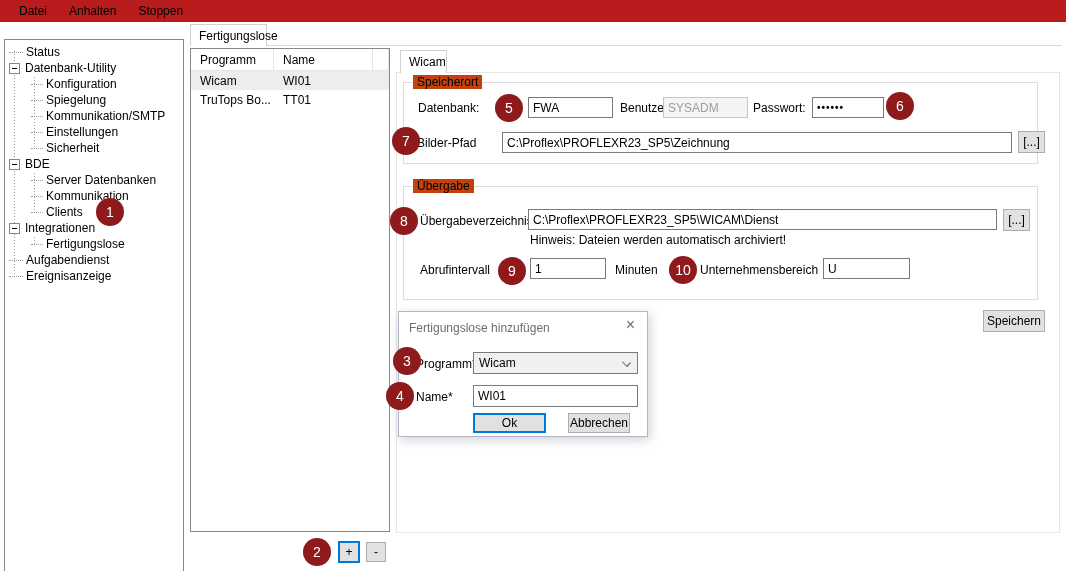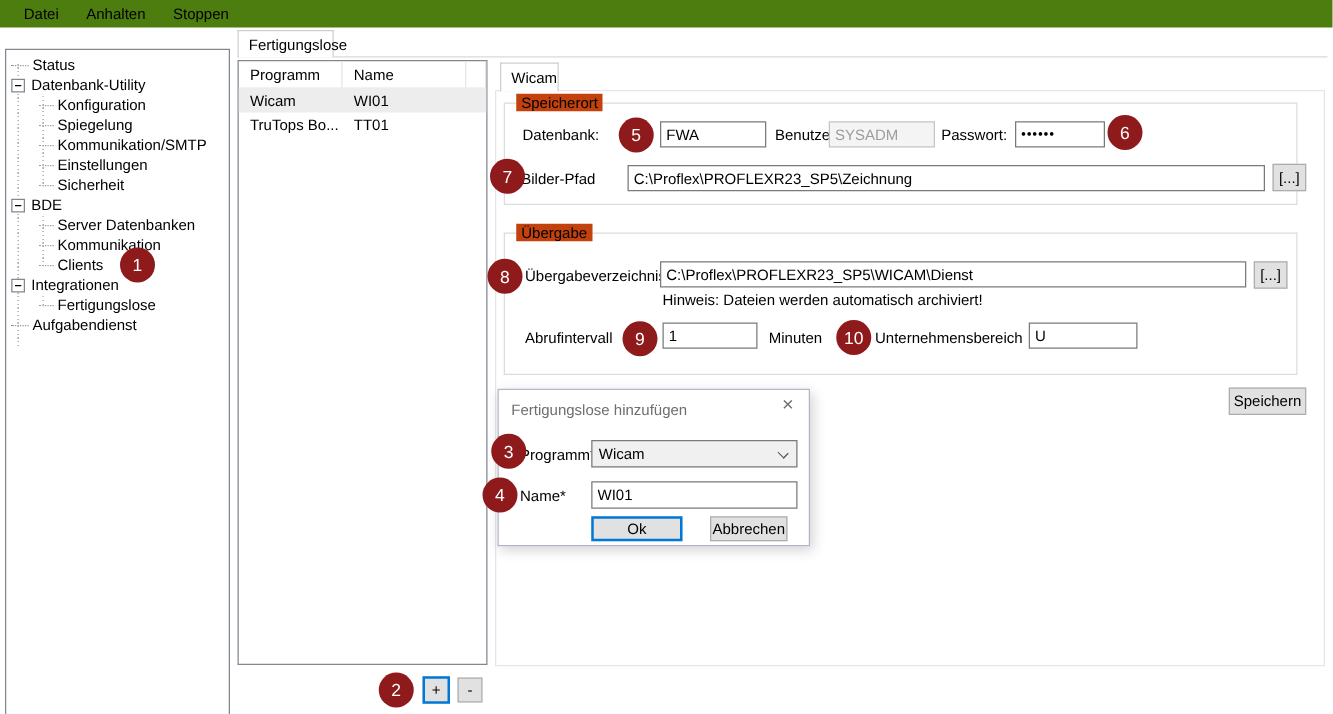--- a/index.html
+++ b/index.html
@@ -2,21 +2,21 @@
 <html style="--badge: #8e1a1c; --focus: #0078d7;"><head>
 <meta charset="utf-8">
 <style>
   :root { --badge: #8e1a1c; --focus: #0078d7; }
   * { margin:0; padding:0; box-sizing:border-box; }
   html,body { width:1066px; height:571px; background:#fff; overflow:hidden;
               font-family:"Liberation Sans", sans-serif; font-size:12px; color:#000; }
   .abs { position:absolute; }
 
   
-  .menubar { position:absolute; left:0; top:0; width:1066px; height:22px; background:#4d7c0f;
+  .menubar { position:absolute; left:0; top:0; width:1066px; height:22px; background:#b91c1c;
              display:flex; align-items:center; padding-left:10px; gap:4px; }
   .menu-item { padding:2px 9px; cursor:default; }
 
   
   .tree { position:absolute; left:4px; top:39px; width:180px; height:547px;
           border:1px solid #828790; background:#fff; padding-top:4px; overflow:hidden; }
   .tree-row { height:16px; display:flex; align-items:center; white-space:nowrap; }
   .tree-row.lvl0 { padding-left:4px; }
   .tree-row.lvl1 { padding-left:26px; }
   .exp { flex:none; width:11px; height:11px; border:1px solid #828790; background:#fff;
@@ -162,20 +162,24 @@
     <span>Integrationen</span>
   </div>
   <div class="tree-row lvl1">
     <span class="dash"></span>
     <span>Fertigungslose</span>
   </div>
   <div class="tree-row lvl0">
     <span class="dash"></span>
     <span>Aufgabendienst</span>
   </div>
+  <div class="tree-row lvl0">
+    <span class="dash"></span>
+    <span>Ereignisanzeige</span>
+  </div>
 </div>
 
 <div class="tab" style="left:190px; top:24px; width:77px; height:22px;">
   <span>Fertigungslose</span>
 </div>
 <div class="tabstrip-line" style="left:190px; top:45px; width:872px;"></div>
 
 <div class="listbox">
   <div class="list-header">
     <div class="hcell">Programm</div>

